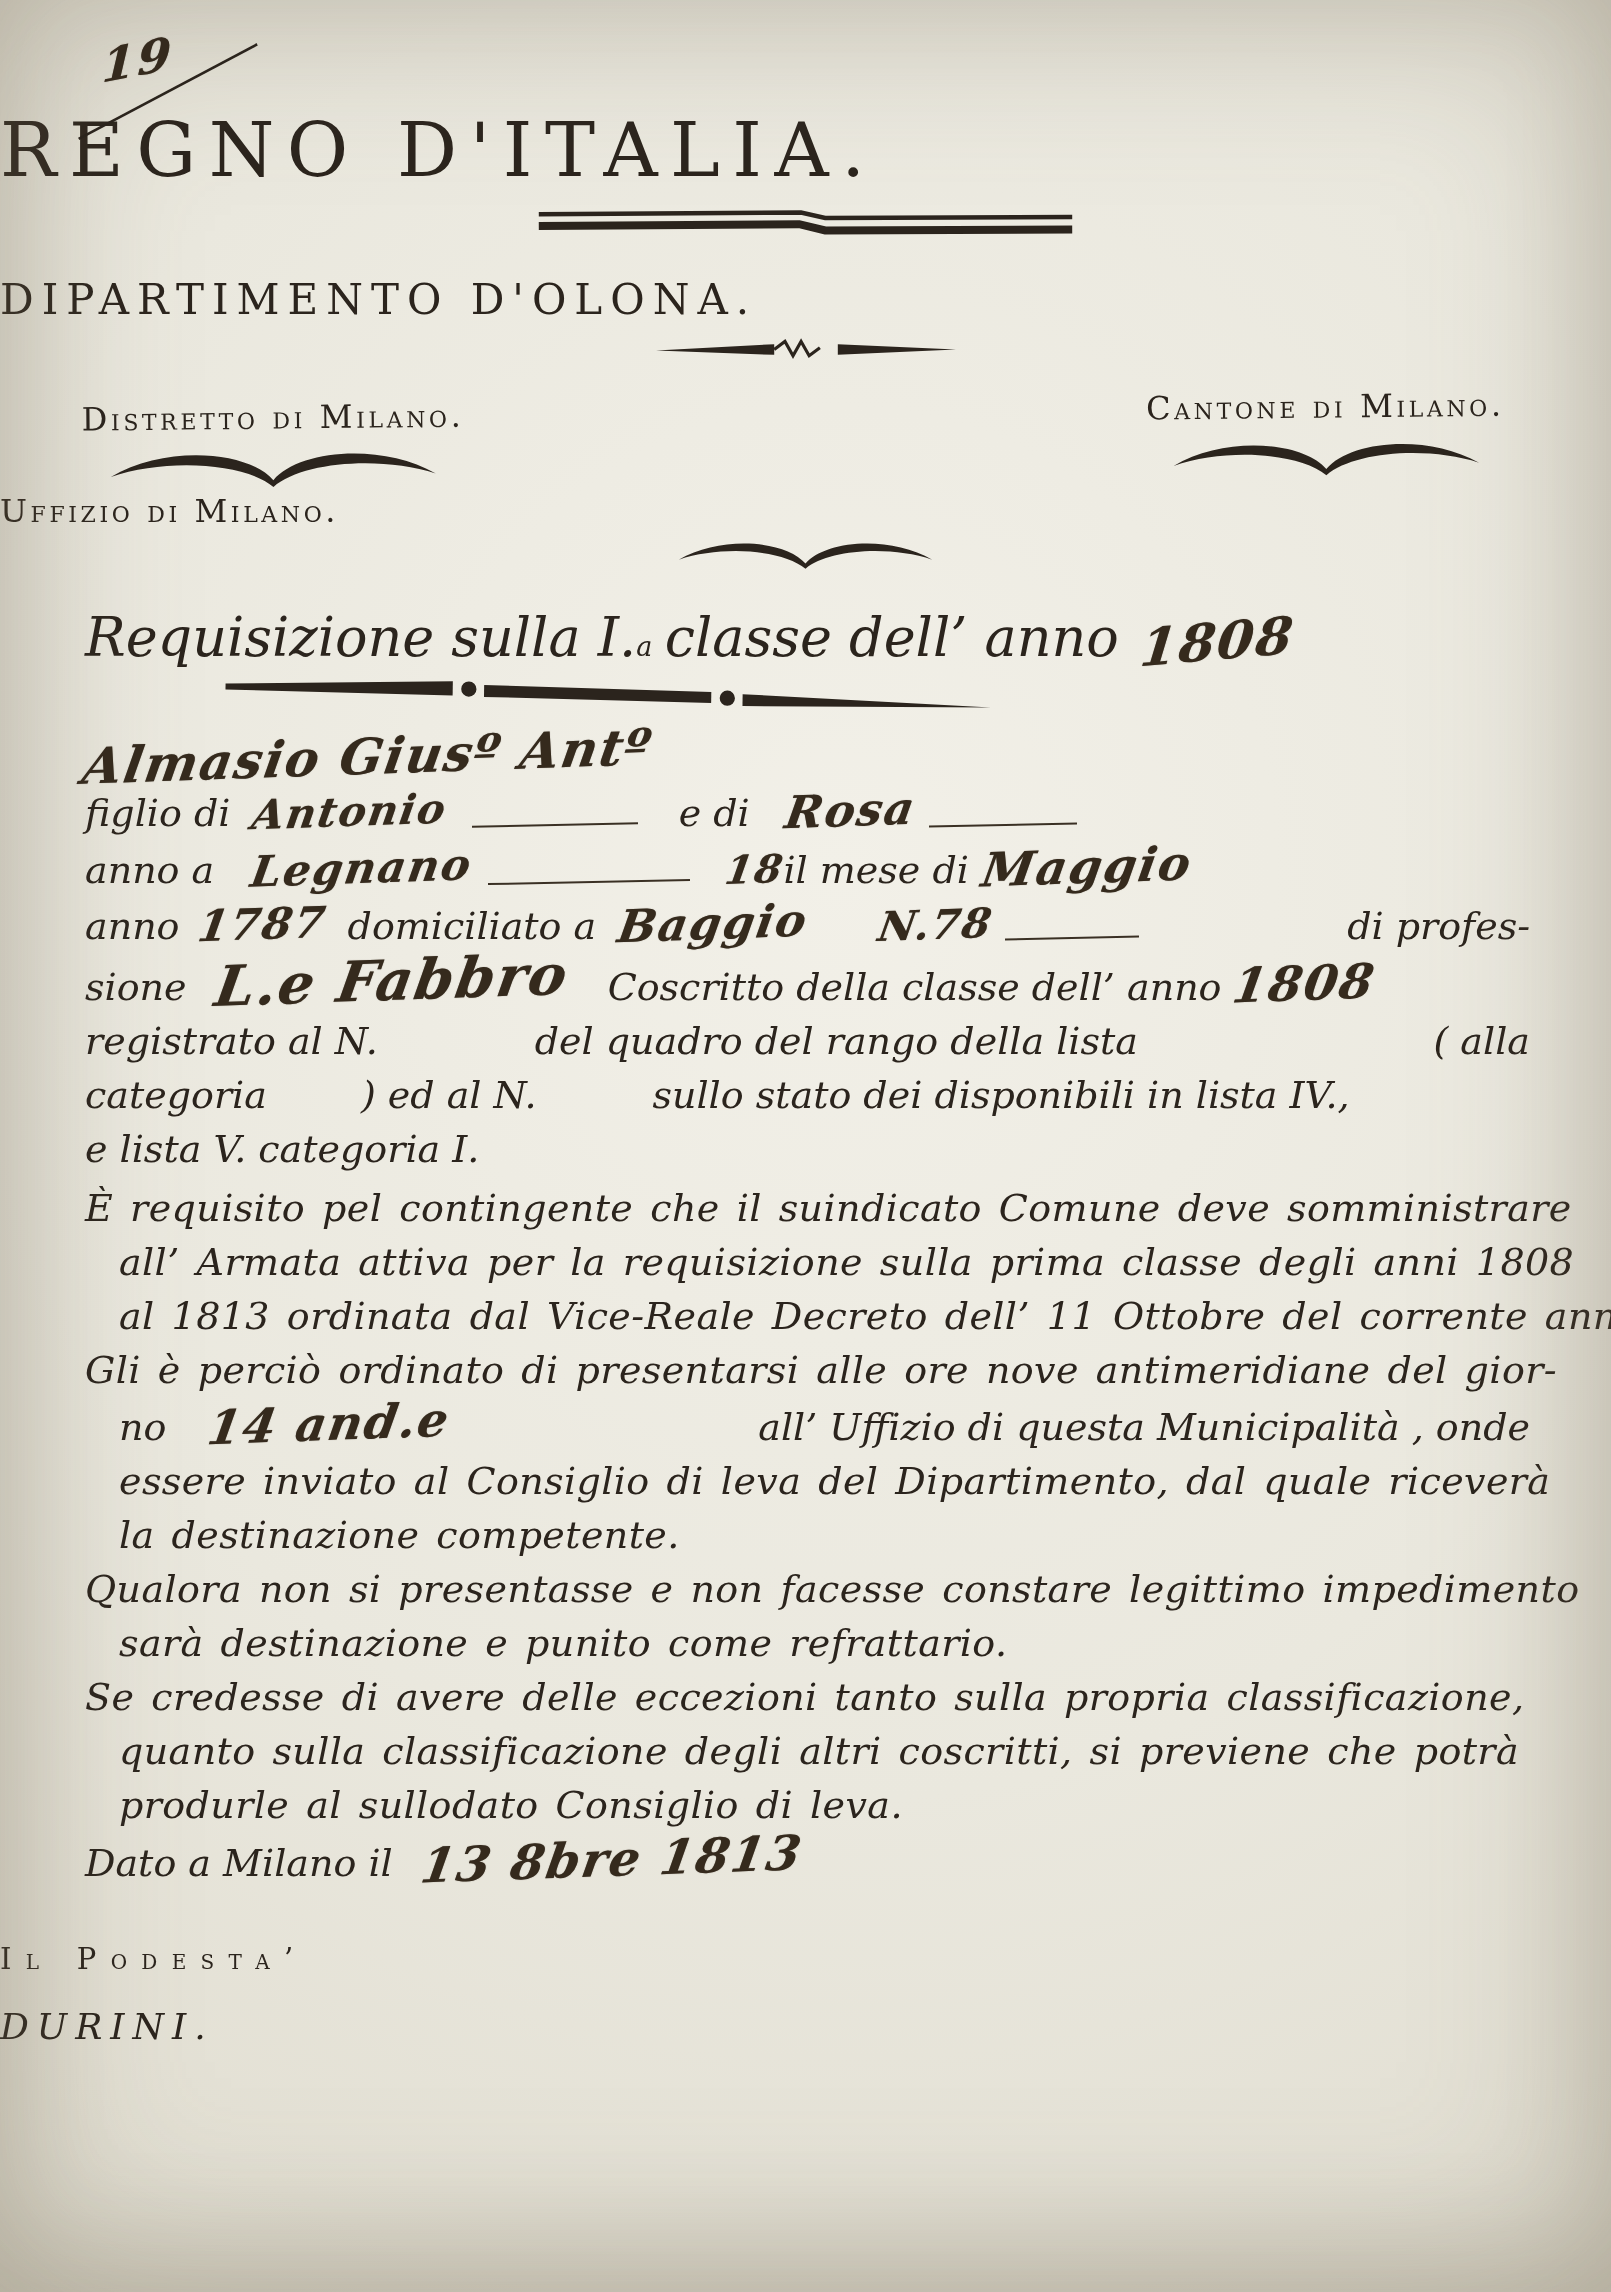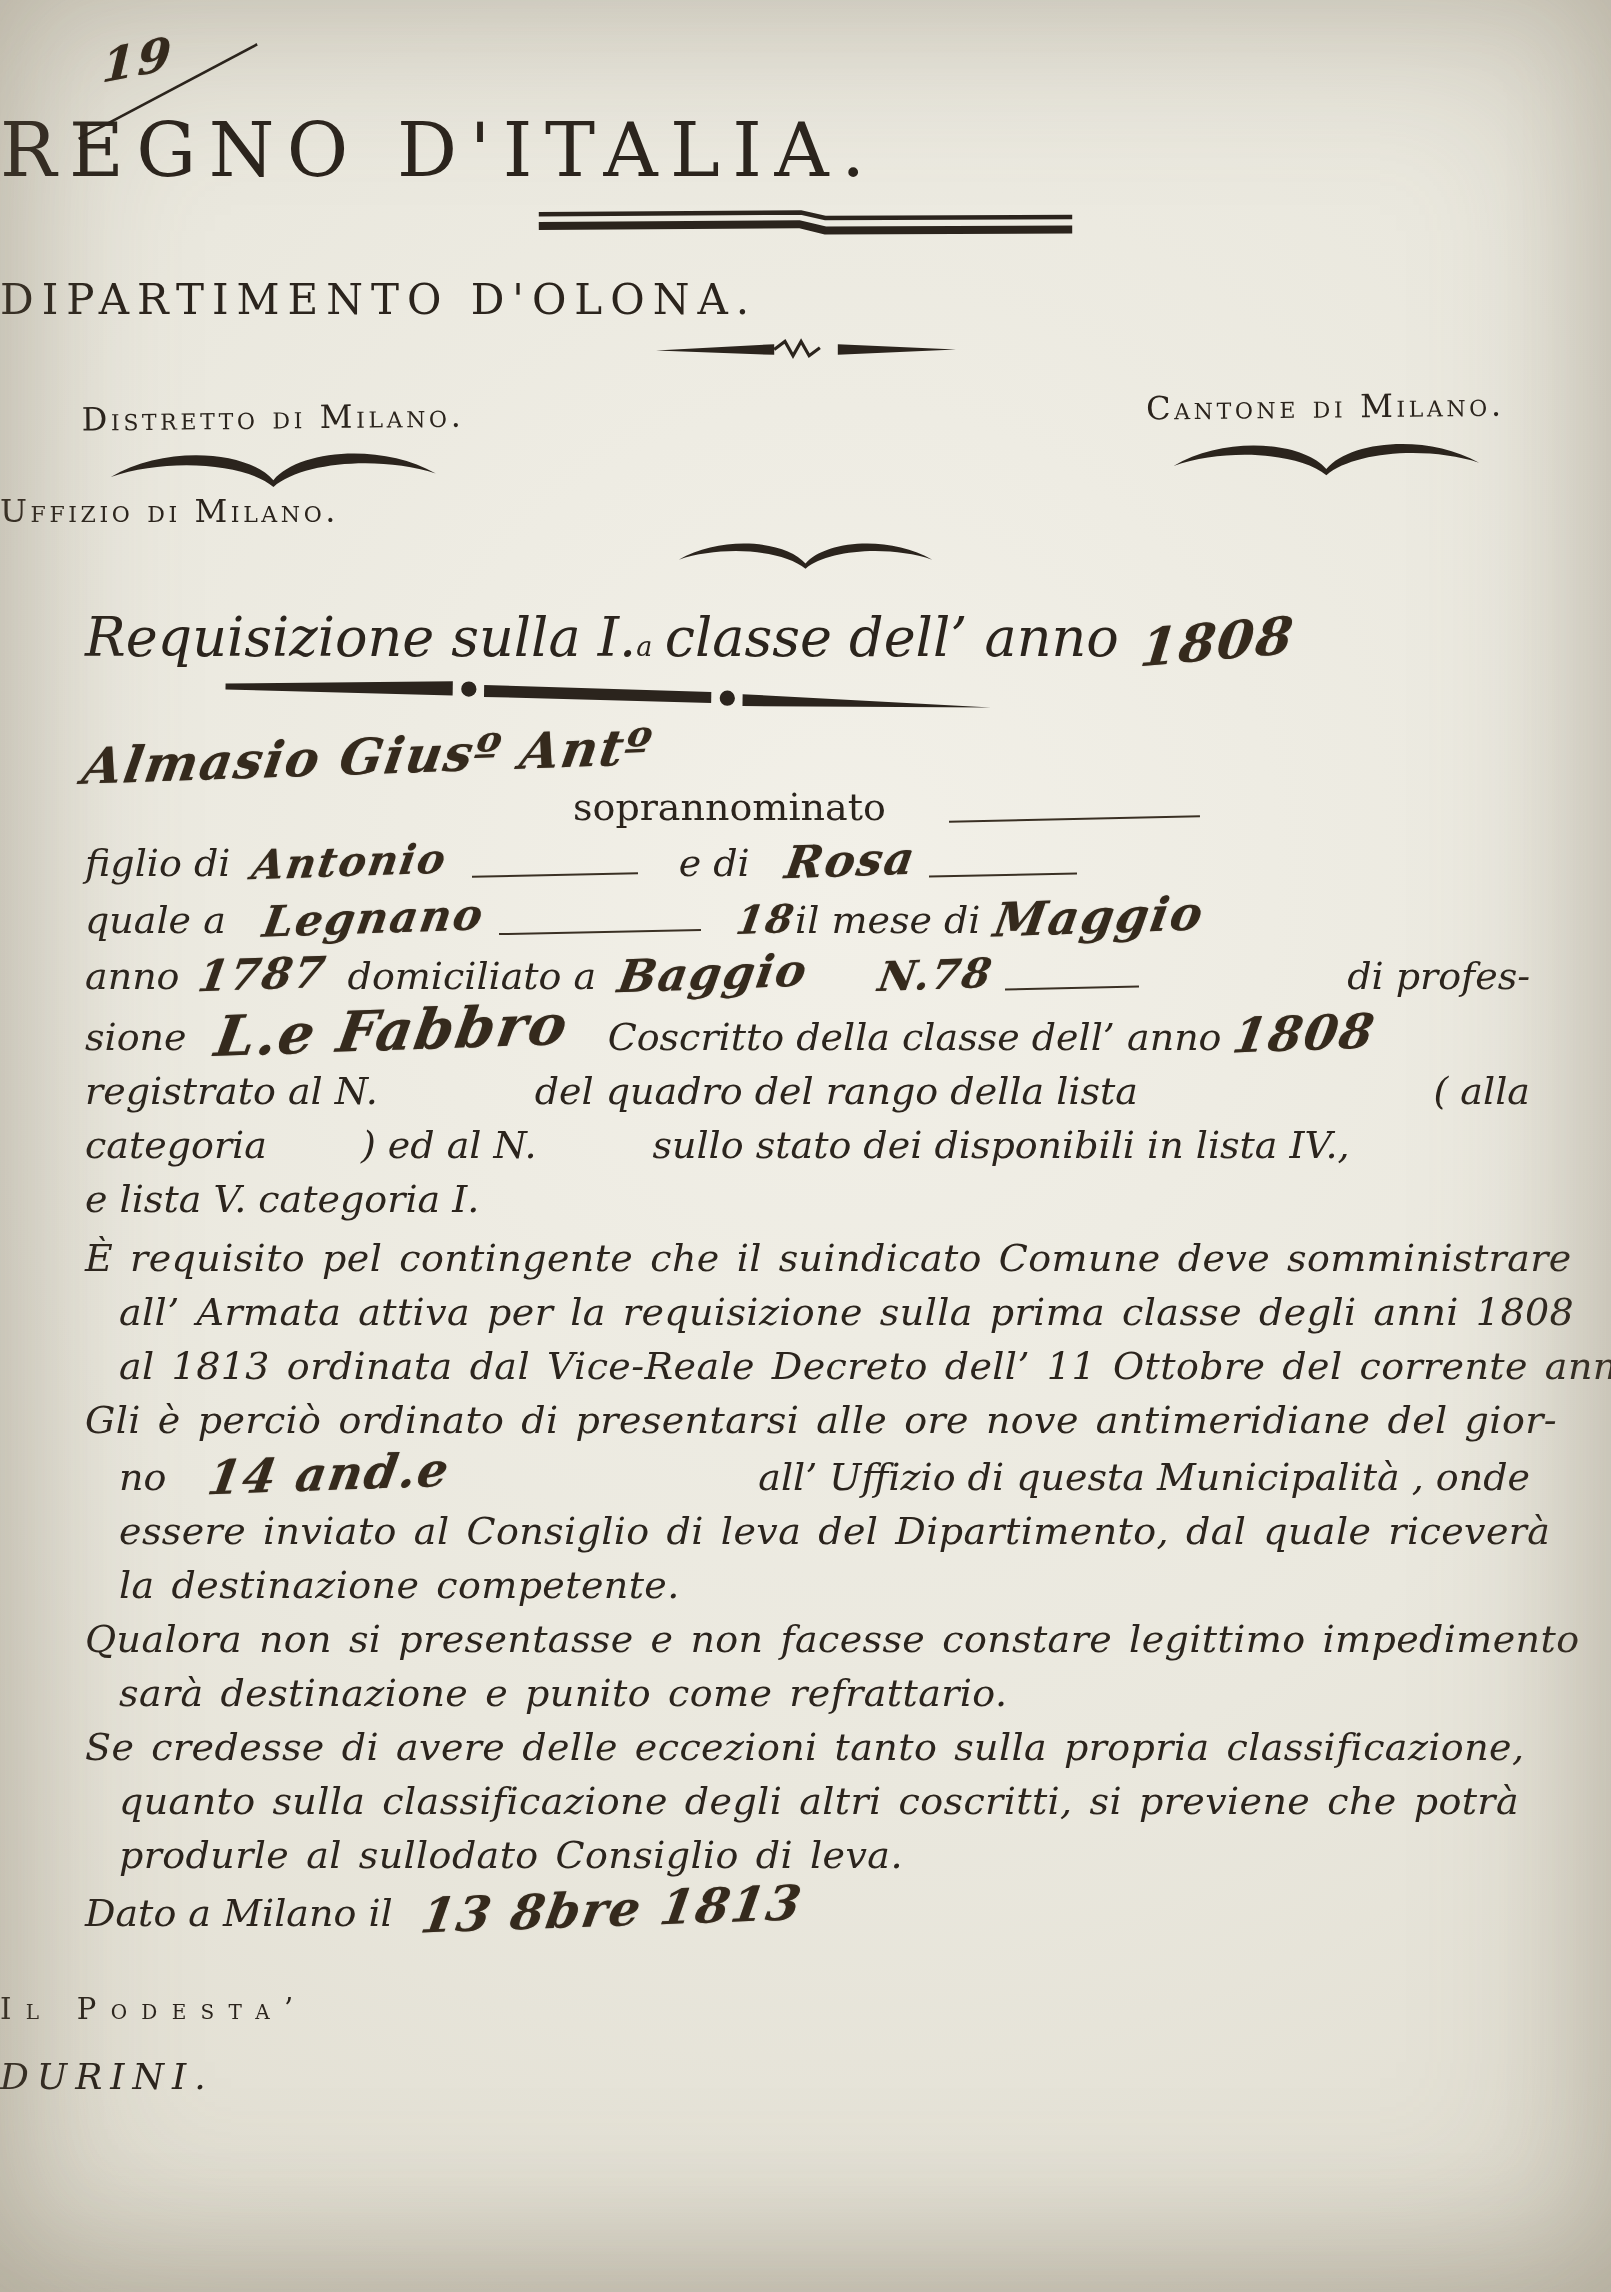--- a/index.html
+++ b/index.html
@@ -126,37 +126,32 @@
     <circle class="ink" cx="594" cy="24" r="9"></circle>
     <polygon class="ink" points="612,19 905,30 612,33"></polygon>
   </svg>
 
   <div class="form">
 
     <div class="row" style="margin-top:14.3px">
       <span class="hw name-hw">Almasio Giusº Antº</span>
     </div>
 
-    <div class="row" style="margin-top:-3.6px">
-      <span class="sp" style="width:488px"></span>
-      <span class="roman">soprannominato</span>
-      <span class="dash" style="width:251px;margin-left:63px"></span>
-    </div>
 
     <div class="row">
       <span>figlio di</span>
       <span class="hw" style="font-size:41px;margin-left:23px">Antonio</span>
       <span class="dash" style="width:166px;margin-left:25px"></span>
       <span style="margin-left:41px">e di</span>
       <span class="hw" style="font-size:45px;margin-left:36px">Rosa</span>
       <span class="dash" style="width:148px;margin-left:14.3px"></span>
     </div>
 
     <div class="row">
-      <span>quale a</span>
+      <span>anno a</span>
       <span class="hw" style="font-size:43px;margin-left:38px">Legnano</span>
       <span class="dash" style="width:202px;margin-left:16px"></span>
       <span class="hw" style="font-size:39px;margin-left:36px">18</span>
       <span style="margin-left:0">il mese di</span>
       <span class="hw" style="font-size:47px;margin-left:14.3px">Maggio</span>
     </div>
 
     <div class="row">
       <span>anno</span>
       <span class="hw" style="font-size:43px;margin-left:19.7px">1787</span>

